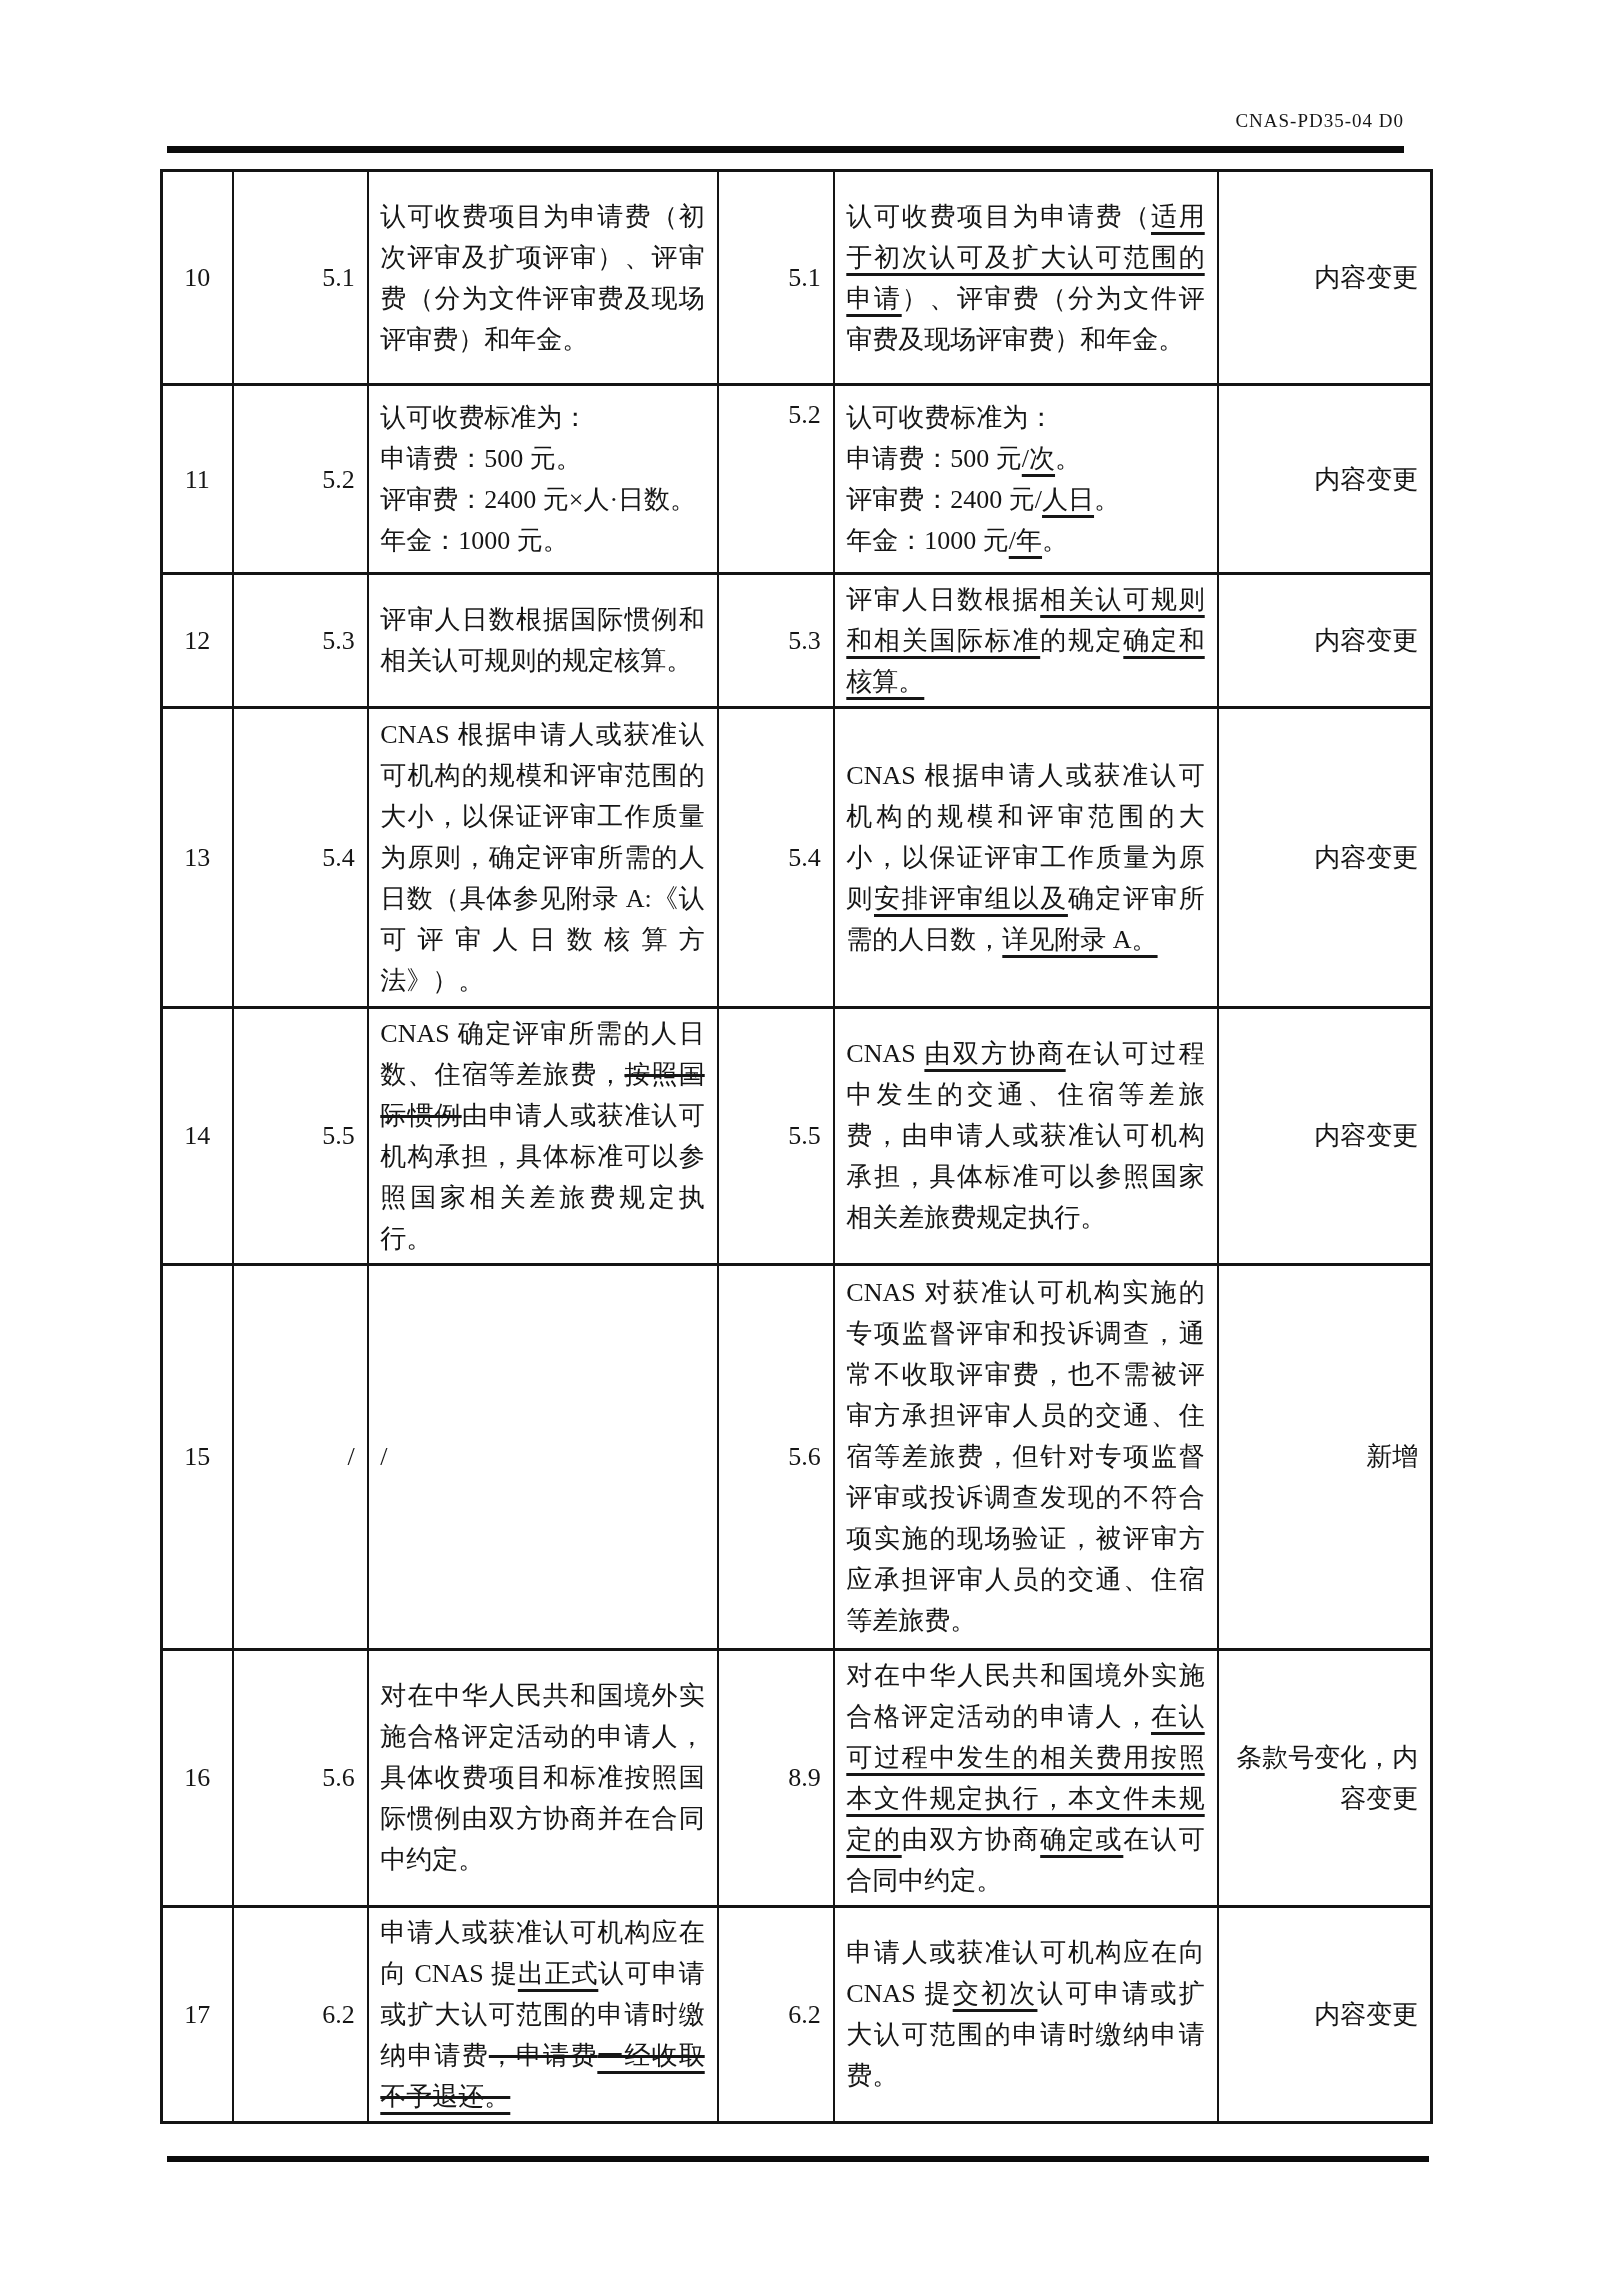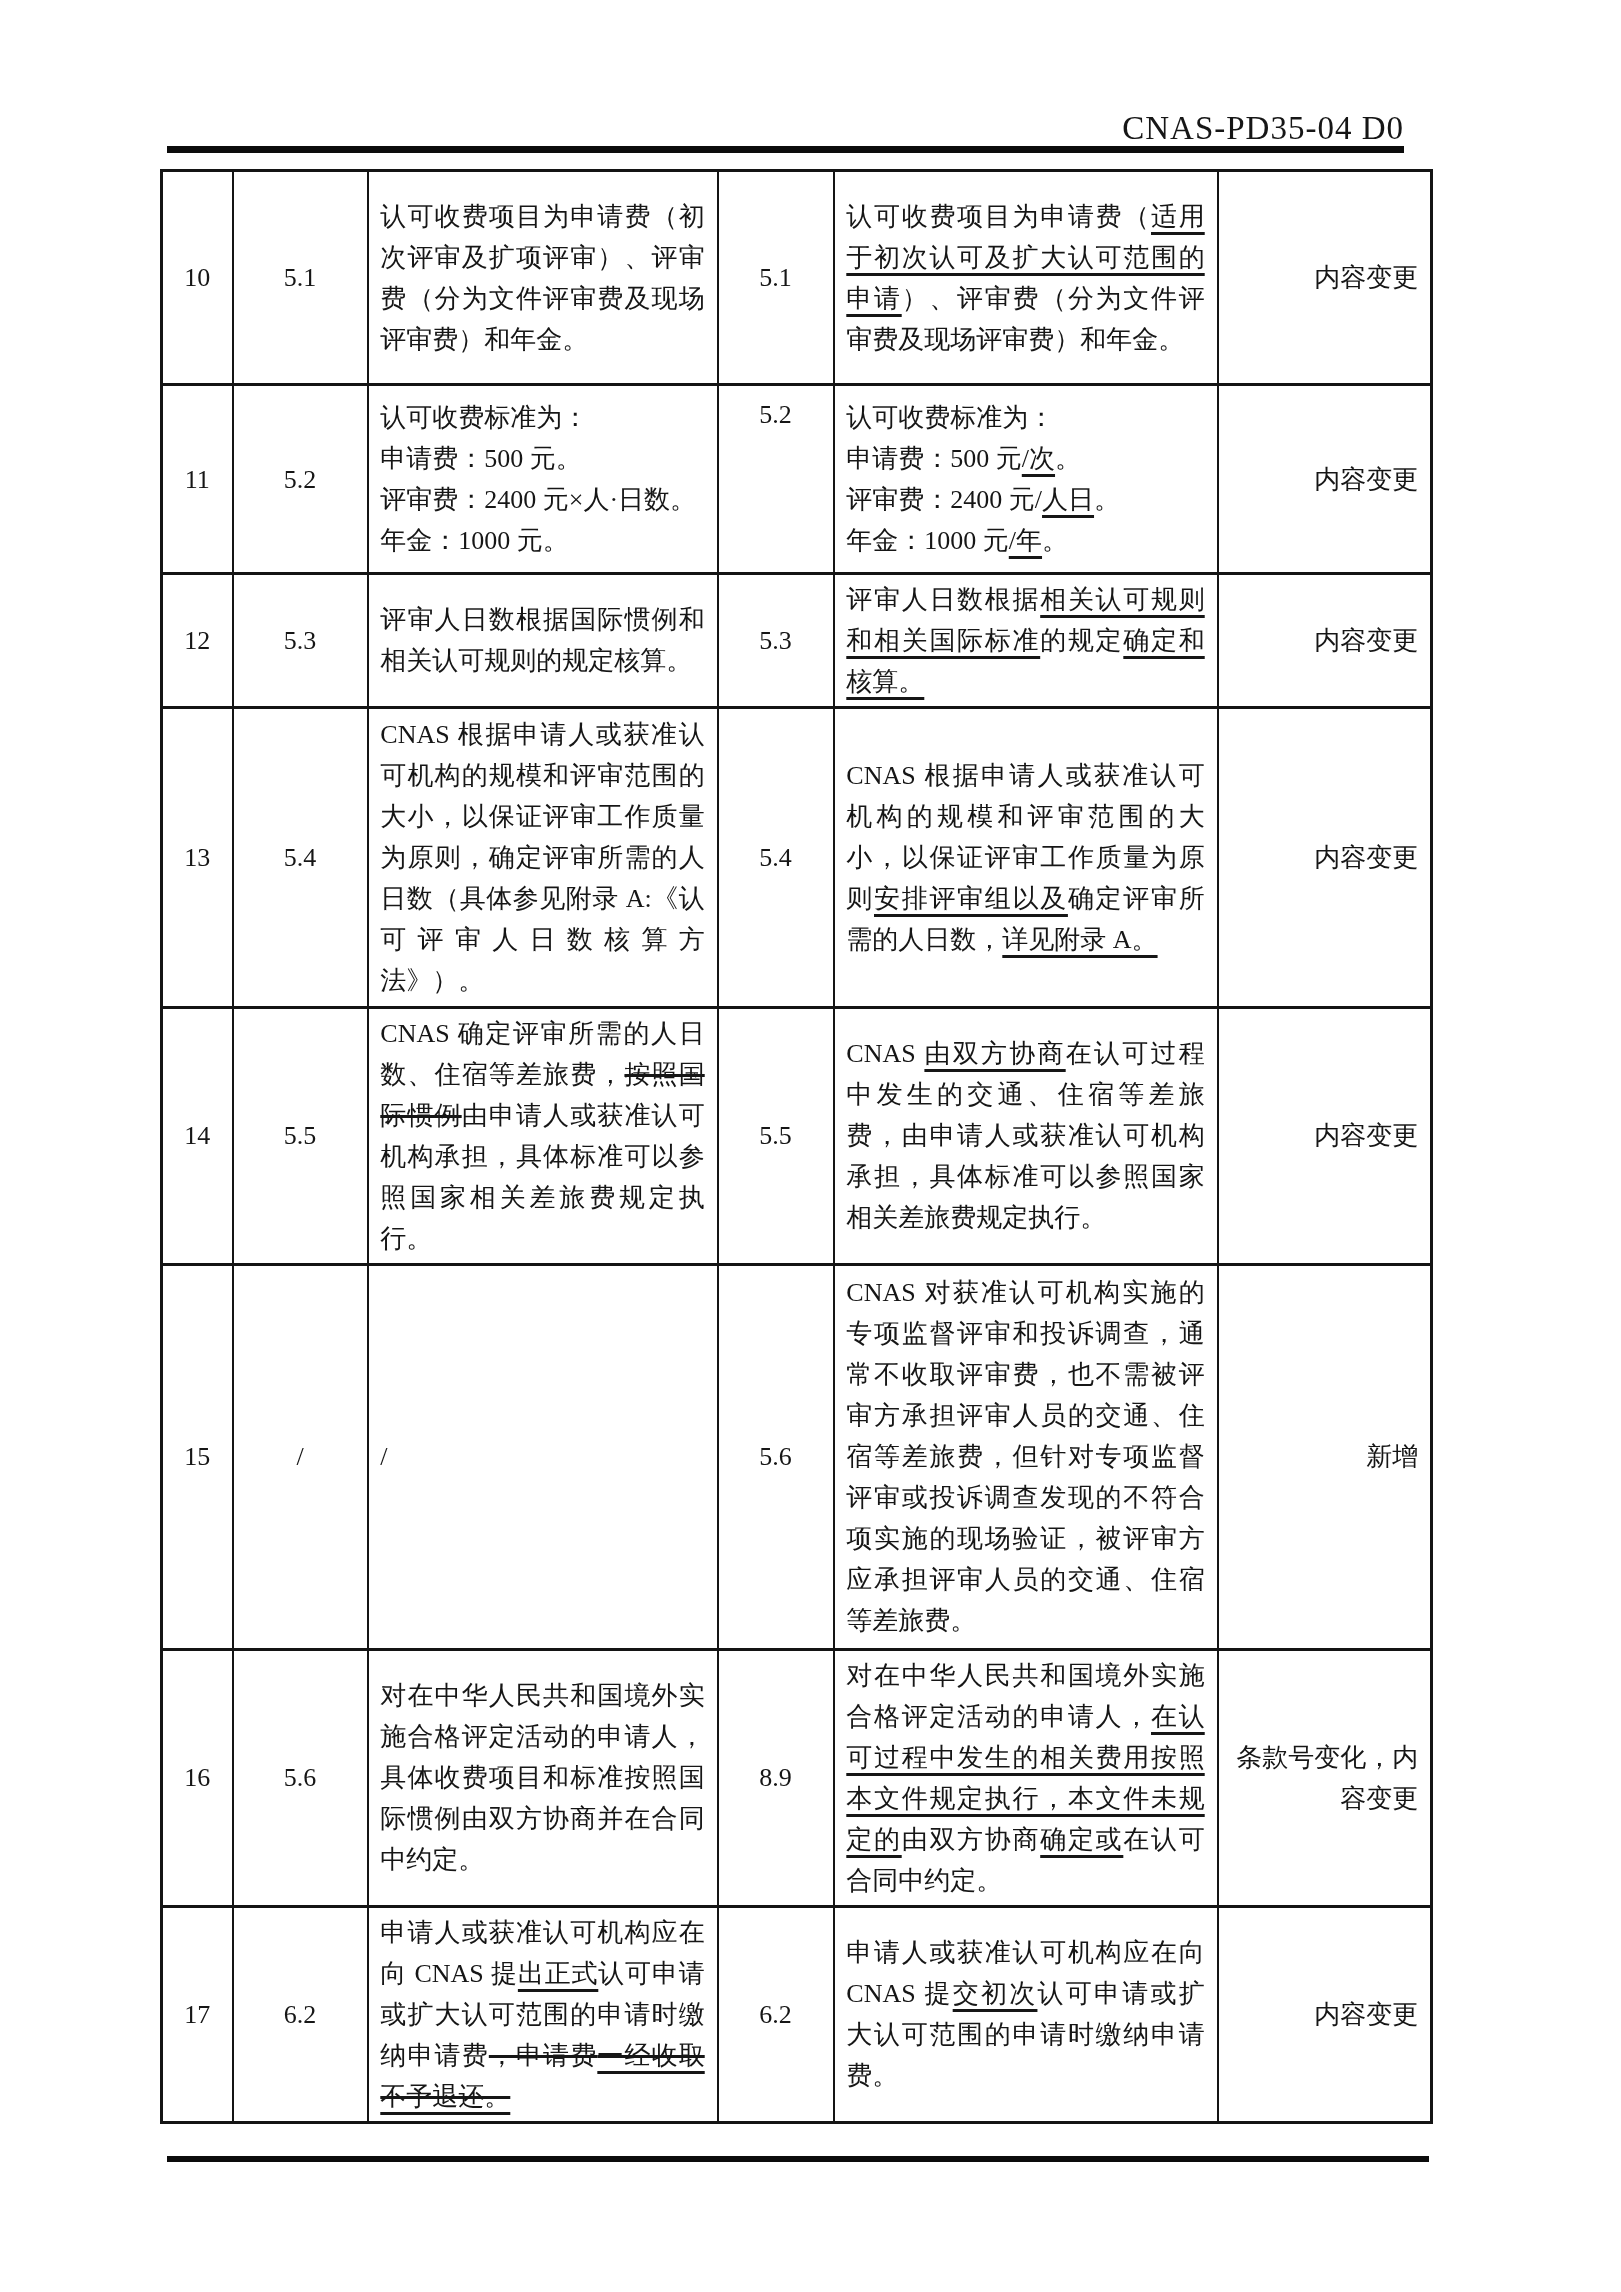--- a/index.html
+++ b/index.html
@@ -11,21 +11,21 @@
     font-family: "Liberation Serif", serif;
     color: #161616;
     overflow: hidden;
   }
   .doc-header {
     position: absolute;
     top: 110px;
     left: 167px;
     width: 1237px;
     text-align: right;
-    font-size: 33px;
+    font-size: 19px;
     letter-spacing: 1px;
     white-space: nowrap;
   }
   .header-rule {
     position: absolute;
     top: 146px;
     left: 167px;
     width: 1237px;
     height: 6.9px;
     background: #0c0c0c;
@@ -43,21 +43,21 @@
     border-style: solid;
     border-color: #141414;
     border-width: 3.9px 2.9px;
     vertical-align: middle;
     font-size: 26px;
     line-height: 41px;
     padding: 3.9px 11.8px;
     overflow: hidden;
   }
   td.c-no     { text-align: center; padding: 3.9px 2px; }
-  td.c-clause { text-align: center; padding-left: 13.7px; }
+  td.c-clause { text-align: right; padding-left: 13.7px; }
   td.c-clause.v-top { vertical-align: top; padding-top: 7.8px; }
   td.c-text   {
     text-align: justify;
     white-space: pre-wrap;
     line-break: loose;
   }
   td.c-change { text-align: right; }
   tr.r-0 { height: 214px; }
   tr.r-1 { height: 189px; }
   tr.r-2 { height: 126px; }

